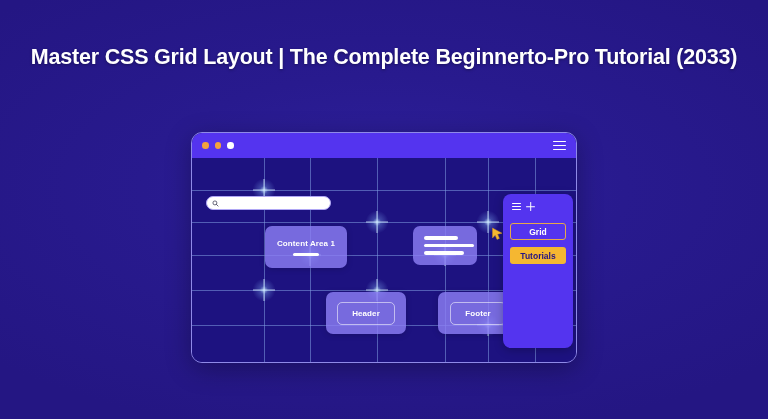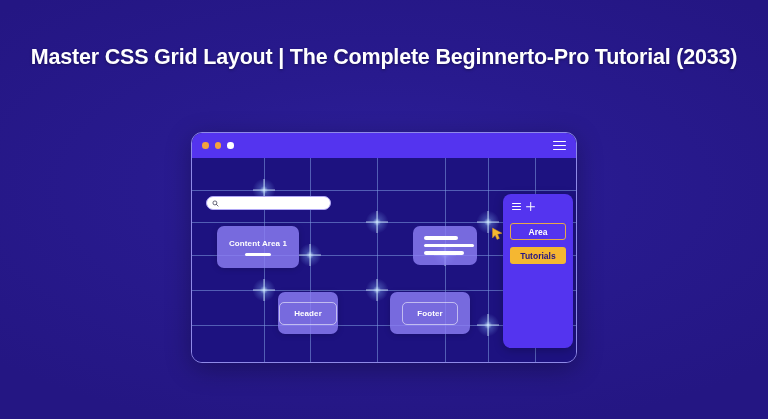--- a/index.html
+++ b/index.html
@@ -149,20 +149,21 @@
     align-items: center;
     justify-content: center;
     color: #ffffff;
     font-size: 8px;
     font-weight: bold;
     letter-spacing: 0.1px;
   }
   .block.filled {
     background: rgba(139,126,243,0.82);
     box-shadow: 0 1px 6px rgba(0,0,0,0.18);
+    margin-left: 48px;
   }
   .inner-outline {
     border: 1px solid rgba(255,255,255,0.55);
     border-radius: 5px;
     padding: 6px 14px;
     display: flex;
     align-items: center;
     justify-content: center;
   }
   .underline-bar {
@@ -316,21 +317,21 @@
       <span class="underline-bar"></span>
     </div>
 
 
     <div class="lines-widget" style="left:221px; top:68px; width:64px; height:39px;">
       <i class="w1"></i>
       <i class="w2"></i>
       <i class="w3"></i>
     </div>
 
-    <div class="block filled" style="left:86px; top:134px; width:60px; height:42px;">
+    <div class="block filled" style="left:86px; top:134px; width:80px; height:42px;">
       <span class="inner-outline">
         <span>Header</span>
       </span>
     </div>
 
     <div class="block filled" style="left:198px; top:134px; width:80px; height:42px;">
       <span class="inner-outline">
         <span>Footer</span>
       </span>
     </div>
@@ -338,21 +339,21 @@
     <div class="navpanel">
       <div class="panel-icons">
         <span class="panel-burger">
             <i></i>
             <i></i>
             <i></i>
           </span>
         <span class="panel-plus"></span>
       </div>
       <div class="nav-item home">
-        <span>Area</span>
+        <span>Grid</span>
       </div>
       <div class="nav-item tutorials">
         <span>Tutorials</span>
       </div>
     </div>
 
     <svg class="cursor-arrow" viewBox="0 0 11 13">
       <path d="M0.5 1 L10 6.2 L5.6 7.2 L7.4 11.4 L5 12.4 L3.2 8.2 L0.5 11 Z" fill="#f5b731" stroke="#c98f22" stroke-width="0.5"></path>
     </svg>
 

